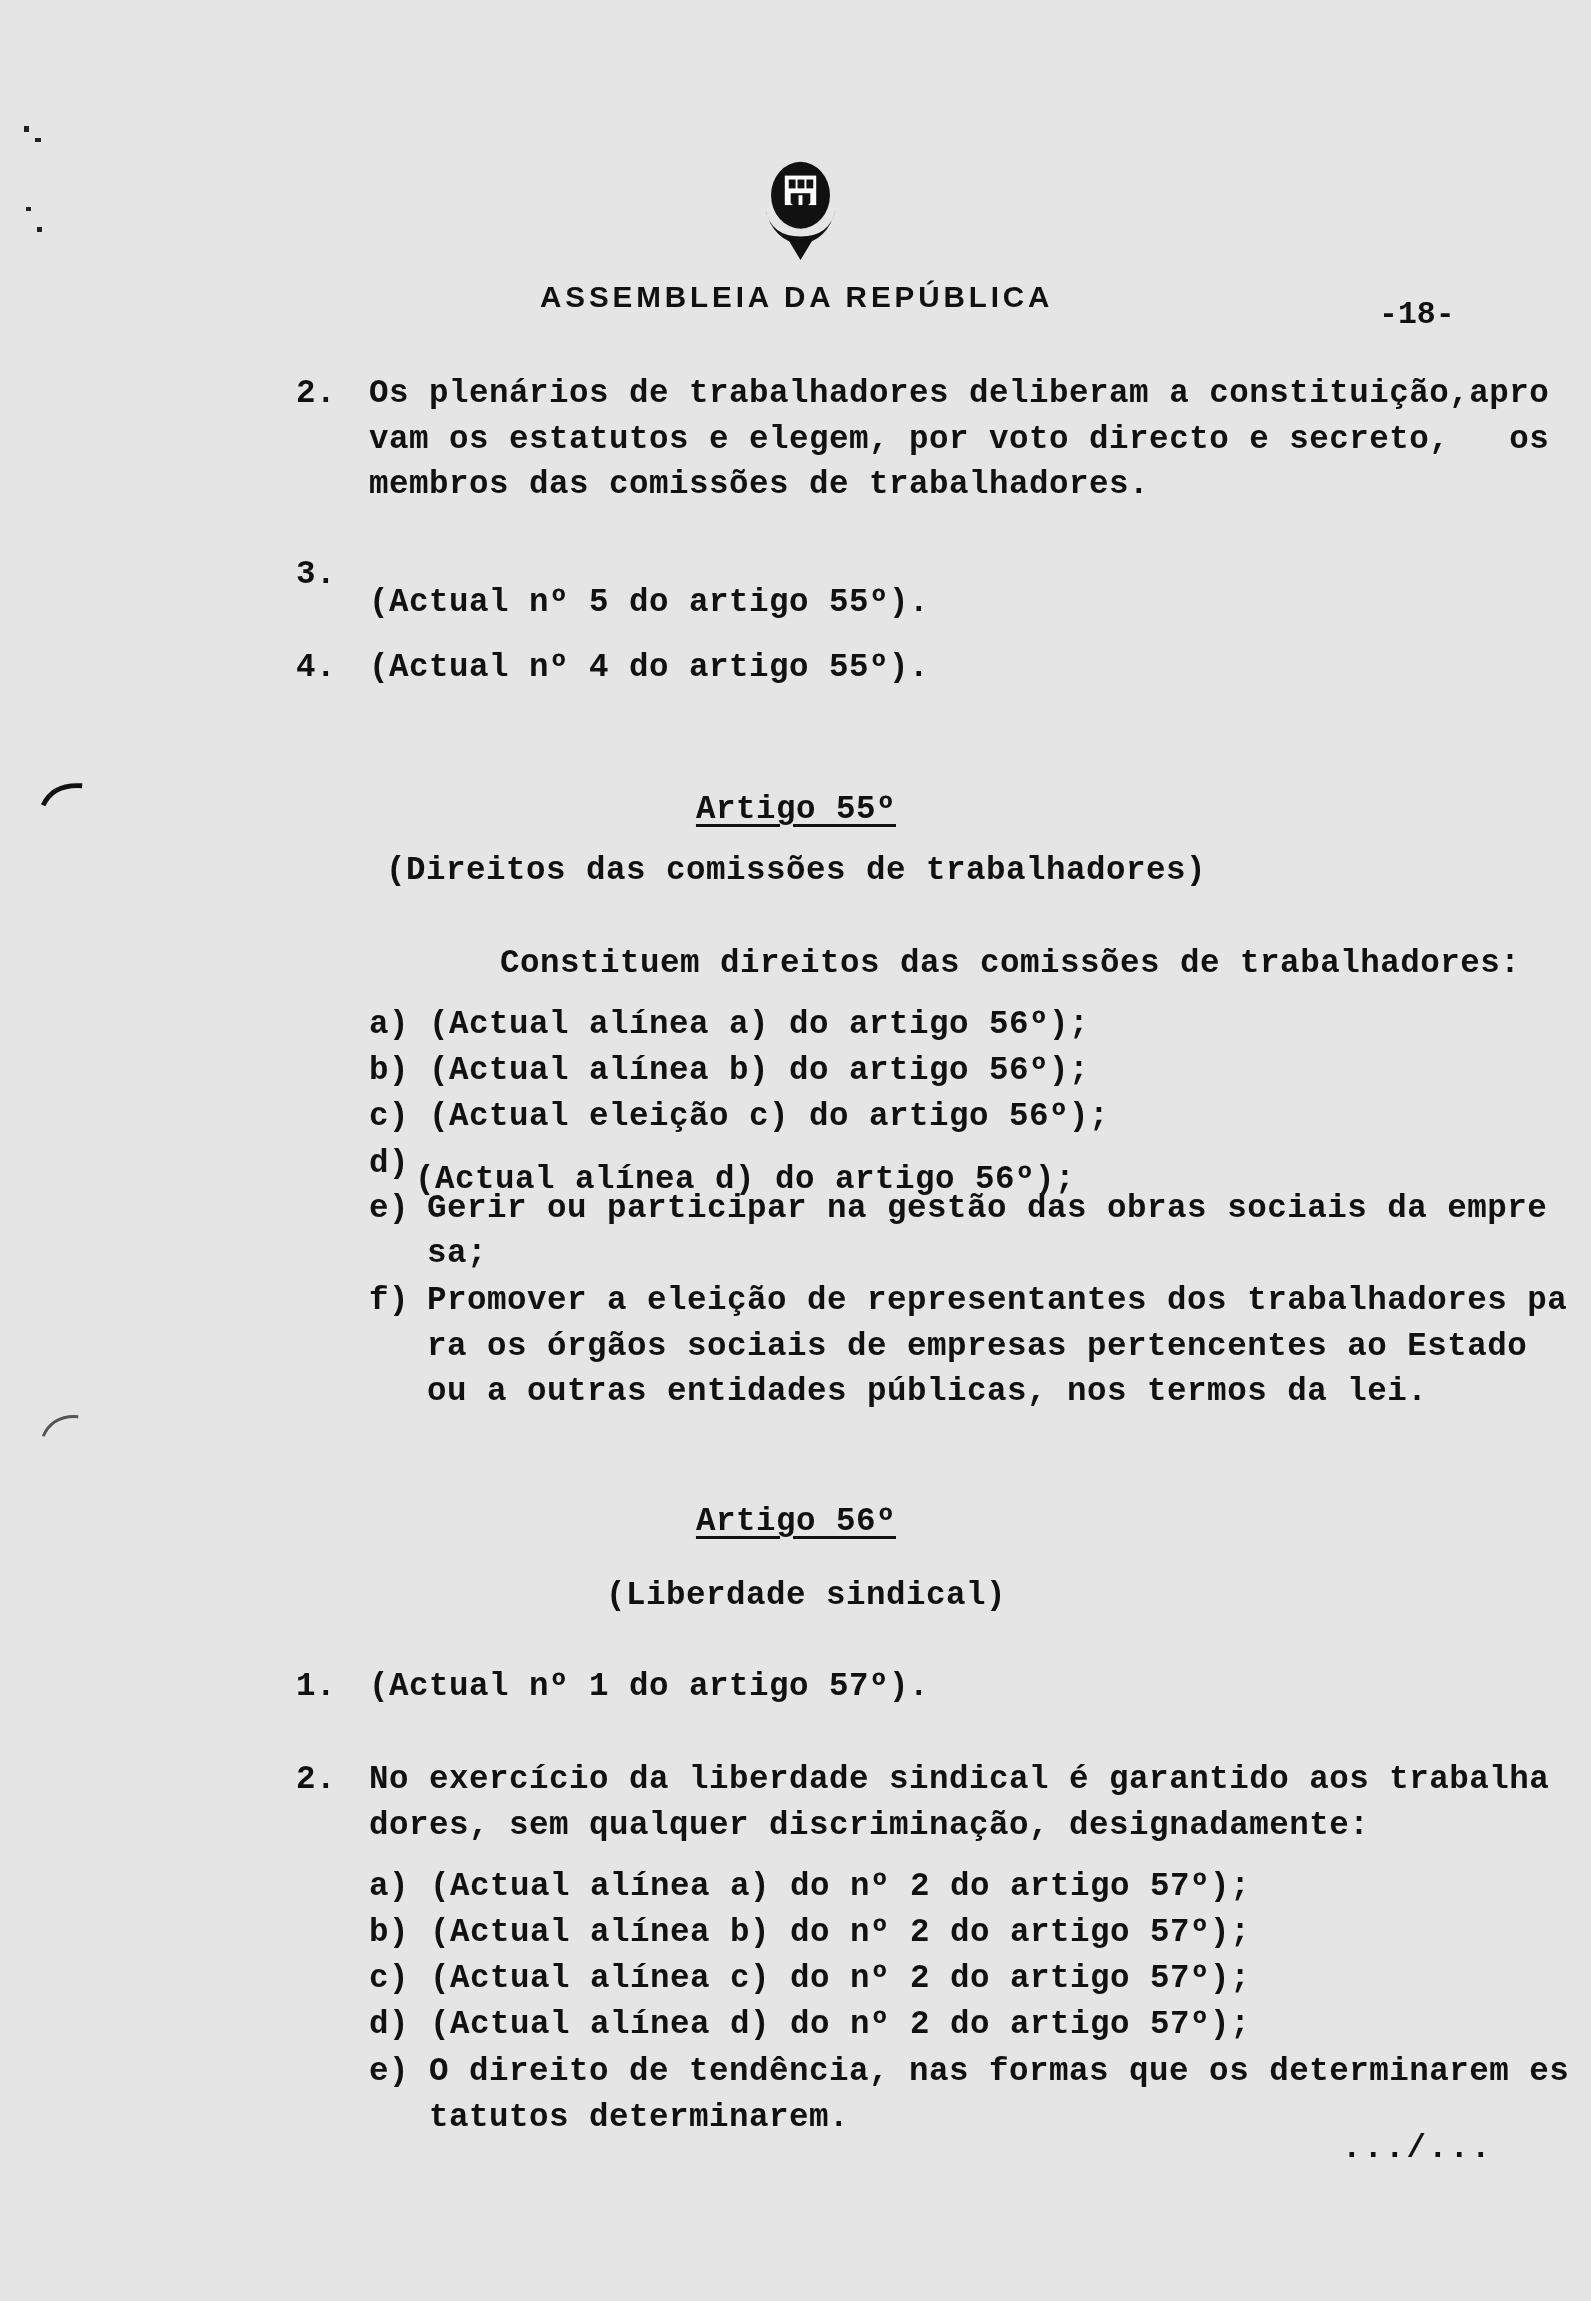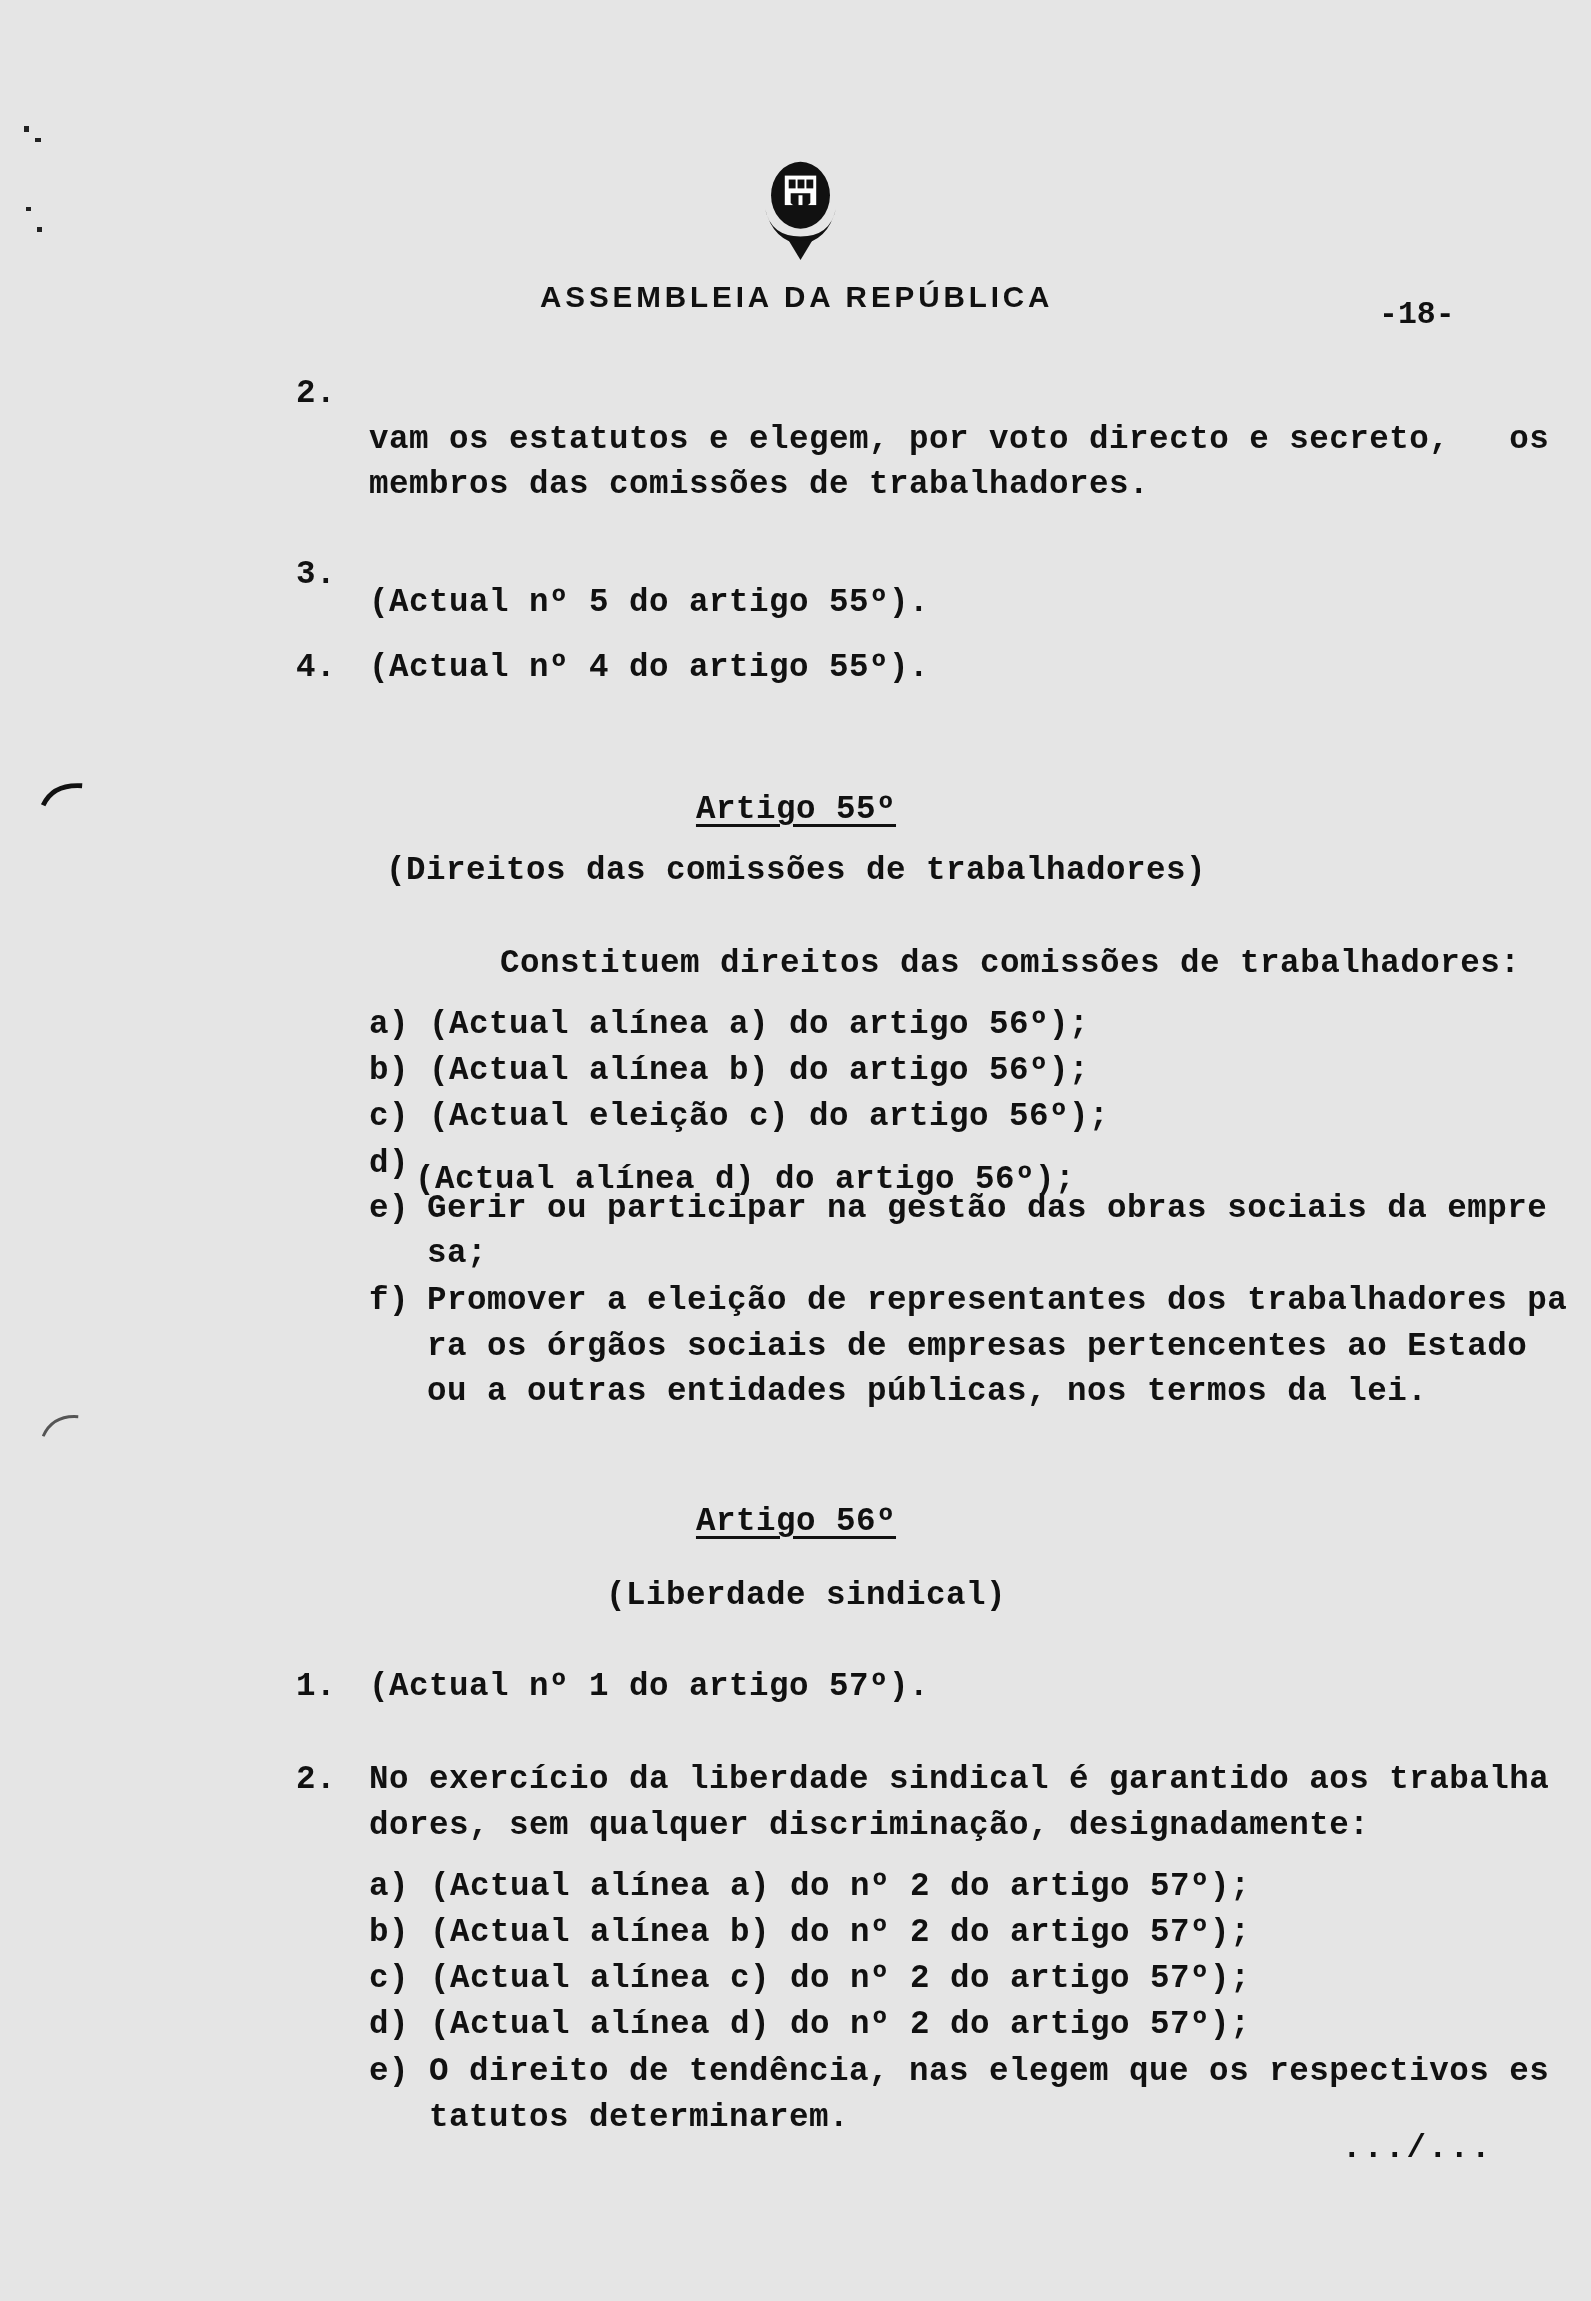--- a/index.html
+++ b/index.html
@@ -41,20 +41,21 @@
     <path d="M40 40 h20 v10 q-10 10 -20 0 z" fill="#111"></path>
     <rect x="48" y="42" width="4" height="10" fill="#fff"></rect>
     <path d="M14 56 Q22 88 50 92 Q78 88 86 56 Q80 84 50 84 Q20 84 14 56 z" fill="#111"></path>
     <path d="M38 88 L50 108 L62 88 Z" fill="#111"></path>
   </svg>
 
   <div class="header-title">ASSEMBLEIA DA REPÚBLICA</div>
   <div class="page-num">-18-</div>
 
   <div class="line" style="left:296px;top:374px;">2.</div>
+  <div class="line" style="left:369px;top:374px;"><span>Os plenários de trabalhadores deliberam a constituição,apro</span></div>
   <div class="line" style="left:369px;top:420px;">vam os estatutos e elegem, por voto directo e secreto,   os</div>
   <div class="line" style="left:369px;top:465px;">membros das comissões de trabalhadores.</div>
 
   <div class="line" style="left:296px;top:555px;">3.</div>
   <div class="line" style="left:369px;top:555px;margin-top:28px;">(Actual nº 5 do artigo 55º).</div>
 
   <div class="line" style="left:296px;top:648px;">4.</div>
   <div class="line" style="left:369px;top:648px;">(Actual nº 4 do artigo 55º).</div>
 
   <div class="line center underline" style="top:790px;">Artigo 55º</div>
@@ -89,18 +90,18 @@
 
   <div class="line" style="left:369px;top:1867px;">a)</div>
   <div class="line" style="left:430px;top:1867px;">(Actual alínea a) do nº 2 do artigo 57º);</div>
   <div class="line" style="left:369px;top:1913px;">b)</div>
   <div class="line" style="left:430px;top:1913px;">(Actual alínea b) do nº 2 do artigo 57º);</div>
   <div class="line" style="left:369px;top:1959px;">c)</div>
   <div class="line" style="left:430px;top:1959px;">(Actual alínea c) do nº 2 do artigo 57º);</div>
   <div class="line" style="left:369px;top:2005px;">d)</div>
   <div class="line" style="left:430px;top:2005px;">(Actual alínea d) do nº 2 do artigo 57º);</div>
   <div class="line" style="left:369px;top:2052px;">e)</div>
-  <div class="line" style="left:429px;top:2052px;">O direito de tendência, nas elegem que os respectivos es</div>
+  <div class="line" style="left:429px;top:2052px;">O direito de tendência, nas formas que os determinarem es</div>
   <div class="line" style="left:429px;top:2098px;">tatutos determinarem.</div>
 
   <div class="cont">.../...</div>
 </div>
 
 
 </body></html>

